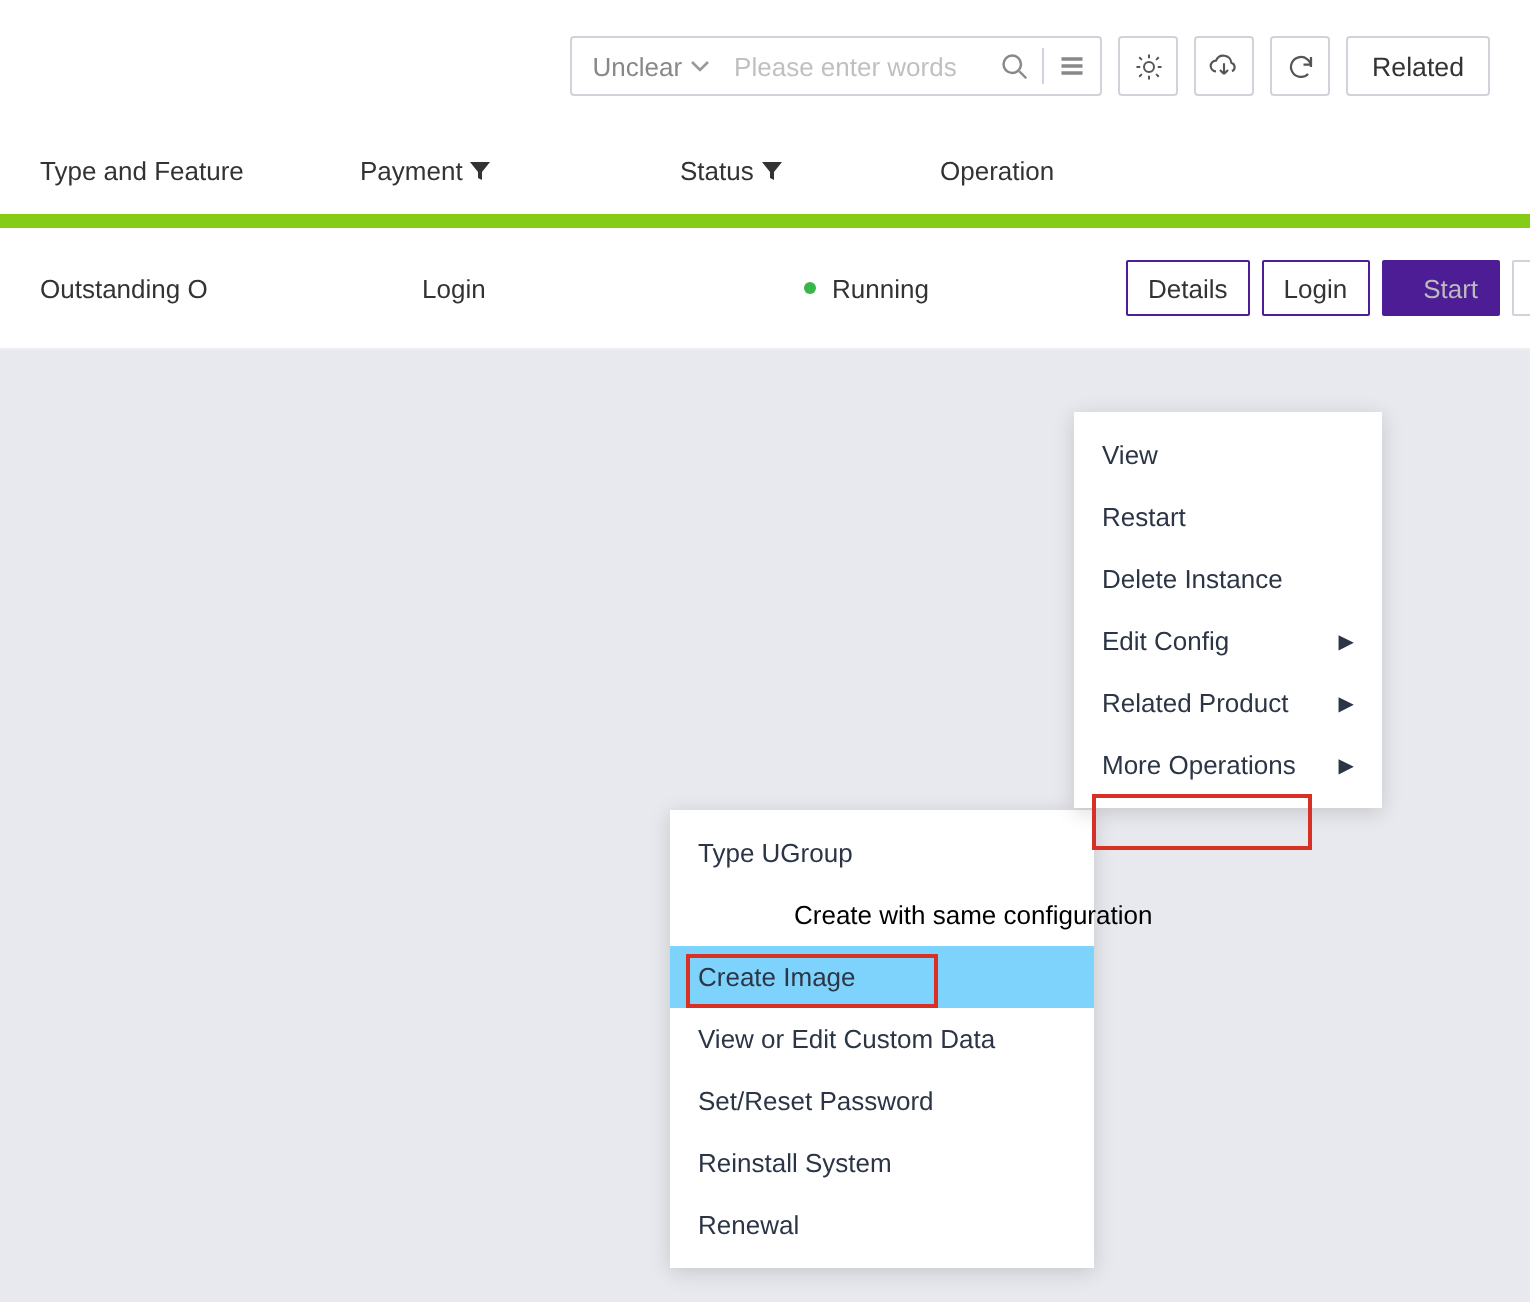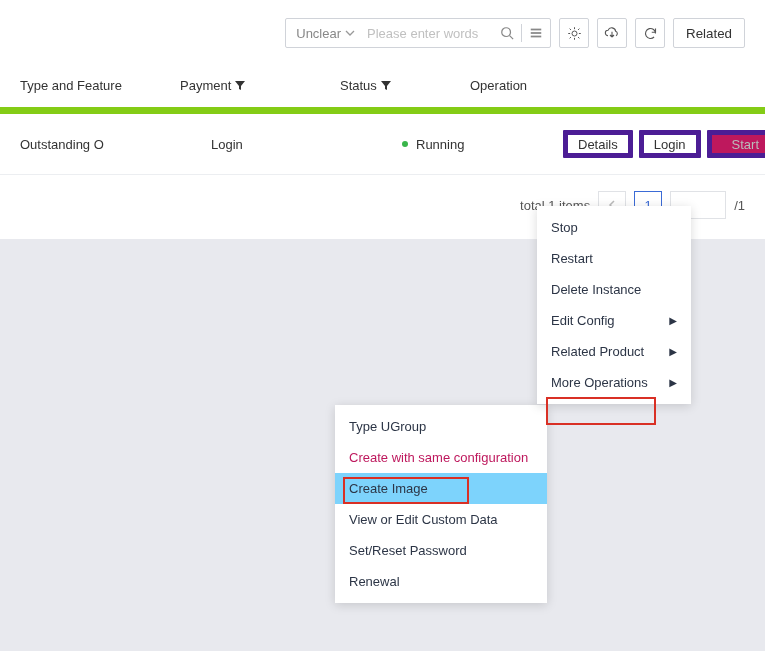--- a/index.html
+++ b/index.html
@@ -96,29 +96,29 @@
   align-items:center;
   padding: 16px 20px;
   border-bottom:1px solid #eceef1;
   gap:31px;
 }
 .status-cell { display:flex; align-items:center; gap:8px; }
 .status-dot { width:6px;height:6px;border-radius:50%;background:#39b54a; }
 .ops { display:flex; gap:6px; align-items:center; }
 .op-btn {
   height:28px;
-  border:5px solid #4c1d95;
+  border:1px solid #4c1d95;
   background:#fff;
   padding:0 10px;
   font-size:13px;
   color:#333;
   cursor:pointer;
   border-radius:1px;
 }
-.op-btn.disabled { color:#bbb; cursor:not-allowed; background:#be185d;padding-left:20px;}
+.op-btn.disabled { color:#bbb; cursor:not-allowed; background:#4c1d95;padding-left:20px;}
 .more-btn {
   width:32px;height:28px;
   border:1px solid #cfd3d9;background:#fff;
   display:flex;align-items:center;justify-content:center;
   cursor:pointer;border-radius:1px;
 }
 .pager-row {
   display:flex;
   justify-content:flex-end;
   align-items:center;
@@ -170,21 +170,21 @@
 
 .menu2 {
   position:absolute;
   left:335px; top:405px;
   width:212px;
   background:#fff;
   box-shadow:0 2px 10px rgba(0,0,0,0.15);
   padding:6px 0;
   z-index:9;
 }
-.menu2 .menu-item.disabled { color:#be185d; cursor:not-allowed; }
+.menu2 .menu-item.disabled { color:#000000; cursor:not-allowed;margin-left:48px; }
 .menu2 .menu-item.selected { background:#7dd3fc; color:#2c3546; }
 .hi-box2 {
   position:absolute;
   left:343px; top:477px;
   width:126px; height:27px;
   border:2px solid #d93025;
   z-index:20;
   pointer-events:none;
 }
 svg { display:block; }
@@ -273,37 +273,26 @@
         <button class="more-btn">
           <svg width="14" height="4" viewBox="0 0 14 4">
               <circle cx="2" cy="2" r="1.4" fill="#555"></circle>
               <circle cx="7" cy="2" r="1.4" fill="#555"></circle>
               <circle cx="12" cy="2" r="1.4" fill="#555"></circle>
             </svg>
         </button>
       </div>
     </div>
 
-    <div class="pager-row">
-      <span>total 1 items</span>
-      <button class="pg-btn">
-        <svg width="8" height="10" viewBox="0 0 8 10">
-            <path d="M6 1L2 5l4 4" stroke="#bbb" stroke-width="1.5" fill="none"></path>
-          </svg>
-      </button>
-      <div class="pg-num">1</div>
-      <div class="page-size"></div>
-      <span>/1</span>
-    </div>
   </div>
 </div>
 
 <div class="menu1">
   <div class="menu-item">
-      <span>Stop</span>
+      <span>View</span>
     </div>
   <div class="menu-item">
       <span>Restart</span>
     </div>
   <div class="menu-item">
       <span>Delete Instance</span>
     </div>
   <div class="menu-item">
     <span>Edit Config</span>
     <span class="submenu-arrow">▶</span>
@@ -329,16 +318,19 @@
   <div class="menu-item selected">
       <span>Create Image</span>
     </div>
   <div class="menu-item">
       <span>View or Edit Custom Data</span>
     </div>
   <div class="menu-item">
       <span>Set/Reset Password</span>
     </div>
   <div class="menu-item">
+      <span>Reinstall System</span>
+    </div>
+  <div class="menu-item">
       <span>Renewal</span>
     </div>
 </div>
 <div class="hi-box2"></div>
 
 </body></html>

